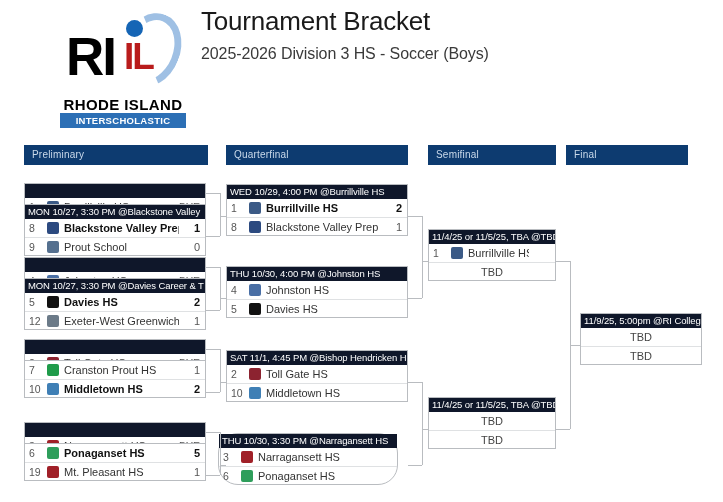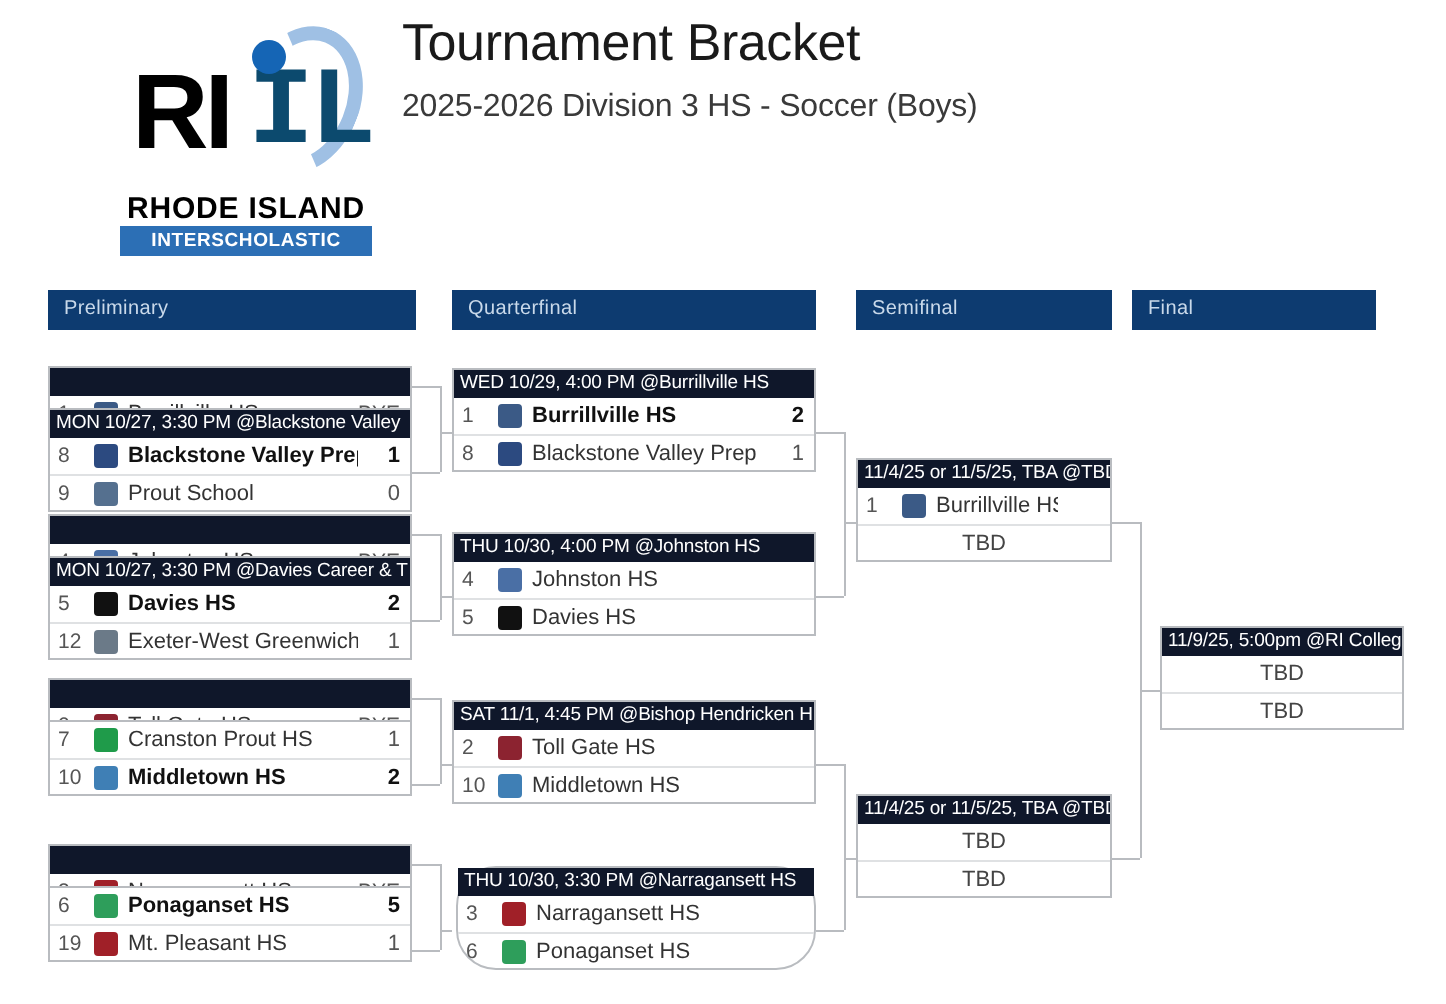--- a/index.html
+++ b/index.html
@@ -13,22 +13,22 @@
     position: relative;
   }
 
   
   #header { position:absolute; left:0; top:0; width:637px; height:132px;margin-left:46px; }
 
   #logo { position:absolute; left:14px; top:8px; width:126px; height:116px; }
   #logo-mark { position:absolute; left:0; top:0; width:126px; height:86px; }
   #logo-ri { position:absolute; left:6px; top:22px; font-size:53px; font-weight:bold;
              letter-spacing:-2px; color:#000000; line-height:53px; font-family:"Liberation Sans", sans-serif; }
-  #logo-il { position:absolute; left:64px; top:22px; font-size:55px; font-weight:bold;
-             letter-spacing:-2px; color:#0c4a6e; line-height:53px; font-family:Liberation Mono, monospace; }
+  #logo-il { position:absolute; left:64px; top:22px; font-size:37px; font-weight:bold;
+             letter-spacing:-2px; color:#b91c1c; line-height:53px; font-family:Liberation Sans, sans-serif; }
   #logo-dot { position:absolute; left:66px; top:12px; width:17px; height:17px;
               border-radius:50%; background:#1565b5; }
   #logo-swoosh { position:absolute; left:62px; top:4px; width:58px; height:76px;
                  border:7px solid #9fc0e4; border-radius:50%;
                  border-left-color:transparent; border-bottom-color:transparent;
                  transform:rotate(22deg); }
   #logo-ri-text { position:absolute; left:0; top:88px; width:126px; text-align:center;
                   font-size:15px; font-weight:bold; color:#000; letter-spacing:0.4px; }
   #logo-league-bar { position:absolute; left:0; top:105px; width:126px; height:15px;
                      background:#2c6fb5; }
@@ -232,21 +232,21 @@
         <span class="seed">2</span>
         <span class="logo-chip" style="background: rgb(140, 35, 48);"></span>
         <span class="team-name">Toll Gate HS</span>
       </div>
       <div class="team-row">
         <span class="seed">10</span>
         <span class="logo-chip" style="background: rgb(63, 127, 181);"></span>
         <span class="team-name">Middletown HS</span>
       </div>
     </div>
-    <div class="match" style="left: 228px; top: 433px; width: 180px; border-radius: 20px;">
+    <div class="match" style="left: 218px; top: 433px; width: 180px; border-radius: 20px;">
       <div class="match-head">THU 10/30, 3:30 PM @Narragansett HS</div>
       <div class="team-row">
         <span class="seed">3</span>
         <span class="logo-chip" style="background: rgb(160, 32, 40);"></span>
         <span class="team-name">Narragansett HS</span>
       </div>
       <div class="team-row">
         <span class="seed">6</span>
         <span class="logo-chip" style="background: rgb(46, 158, 91);"></span>
         <span class="team-name">Ponaganset HS</span>

